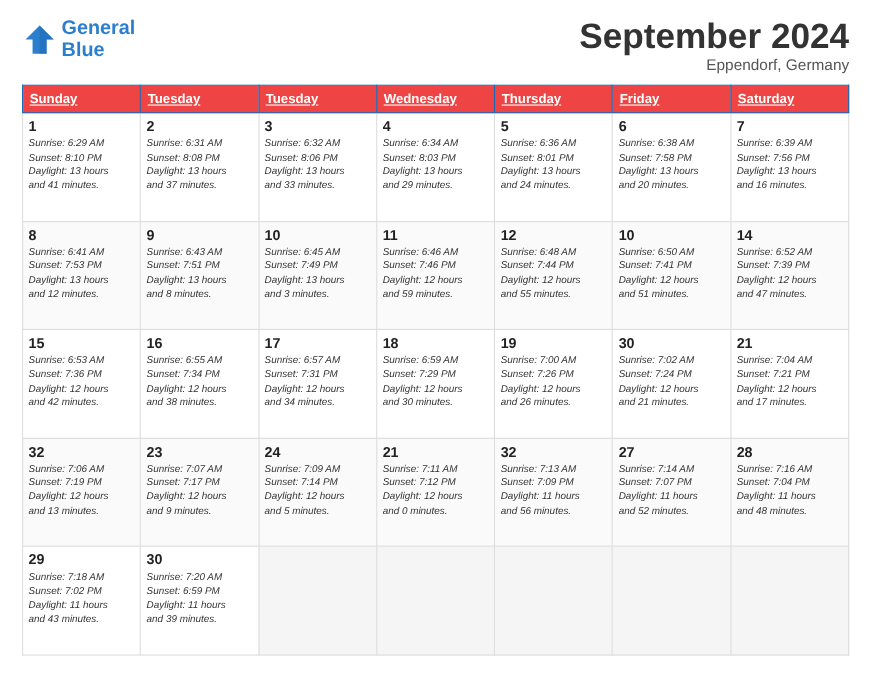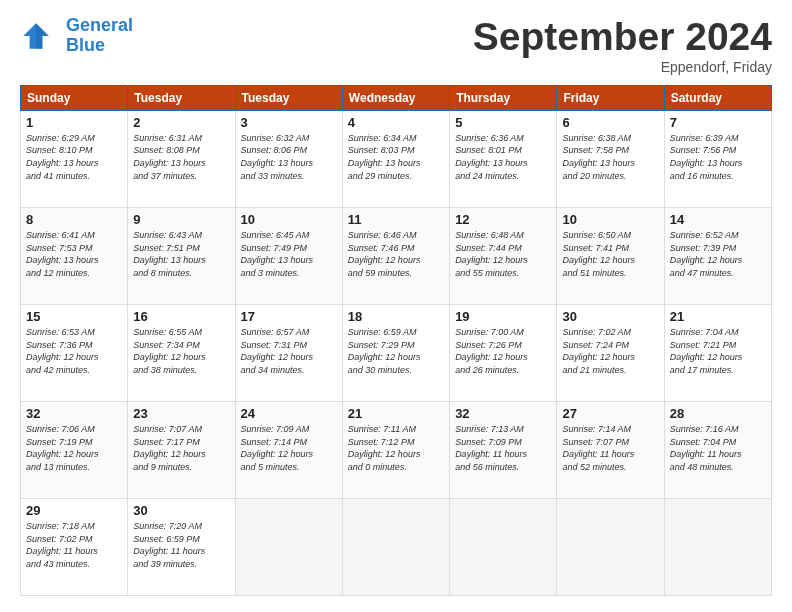--- a/index.html
+++ b/index.html
@@ -19,63 +19,64 @@
     }
     .header {
       display: flex;
       justify-content: space-between;
       align-items: flex-start;
       margin-bottom: 10px;
     }
     .logo {
       display: flex;
       align-items: center;
-      gap: 14px;
+      gap: 4px;
     }
     .logo-text {
       font-size: 18px;
       font-weight: bold;
       color: #333;
       line-height: 1.1;
     }
     .logo-text span {
       color: #2b7fcc;
     }
     .logo-icon {
       width: 32px;
       height: 32px;
     }
     .title-block {
       text-align: right;
     }
     .main-title {
-      font-size: 39px;
+      font-size: 32px;
       font-weight: bold;
       color: #333;
       line-height: 1.1;
     }
     .subtitle {
       font-size: 14px;
       color: #555;
     }
     .calendar {
       flex: 1;
       border: 1px solid #ccc;
       border-collapse: collapse;
       width: 100%;
       table-layout: fixed;
     }
     .calendar th {
-      background: #c2410c;
+      background: #ef4444;
       color: #fff;
       font-size: 12px;
       font-weight: bold;
       padding: 5px 6px;
       text-align: left;
       border: 1px solid #1a6ab5;
+      text-decoration: underline;
     }
     .calendar td {
       vertical-align: top;
       padding: 4px 5px;
       border: 1px solid #ddd;
       font-size: 9.5px;
       color: #333;
       background: #fff;
       height: 88px;
     }
@@ -109,21 +110,21 @@
         <polygon points="20,4 36,20 28,20 28,36 12,36 12,20 4,20" fill="#2b7fcc"></polygon>
         <polygon points="20,4 36,20 28,20 28,36 20,36" fill="#1a6ab5" opacity="0.5"></polygon>
       </svg>
       <div class="logo-text">
         <span>General</span><br>
         <span style="color:#2b7fcc;">Blue</span>
       </div>
     </div>
     <div class="title-block">
       <div class="main-title">September 2024</div>
-      <div class="subtitle">Eppendorf, Friday</div>
+      <div class="subtitle">Eppendorf, Germany</div>
     </div>
   </div>
 
   <table class="calendar">
     <thead>
       <tr>
       <th>Sunday</th>
           <th>Tuesday</th>
           <th>Tuesday</th>
           <th>Wednesday</th>

